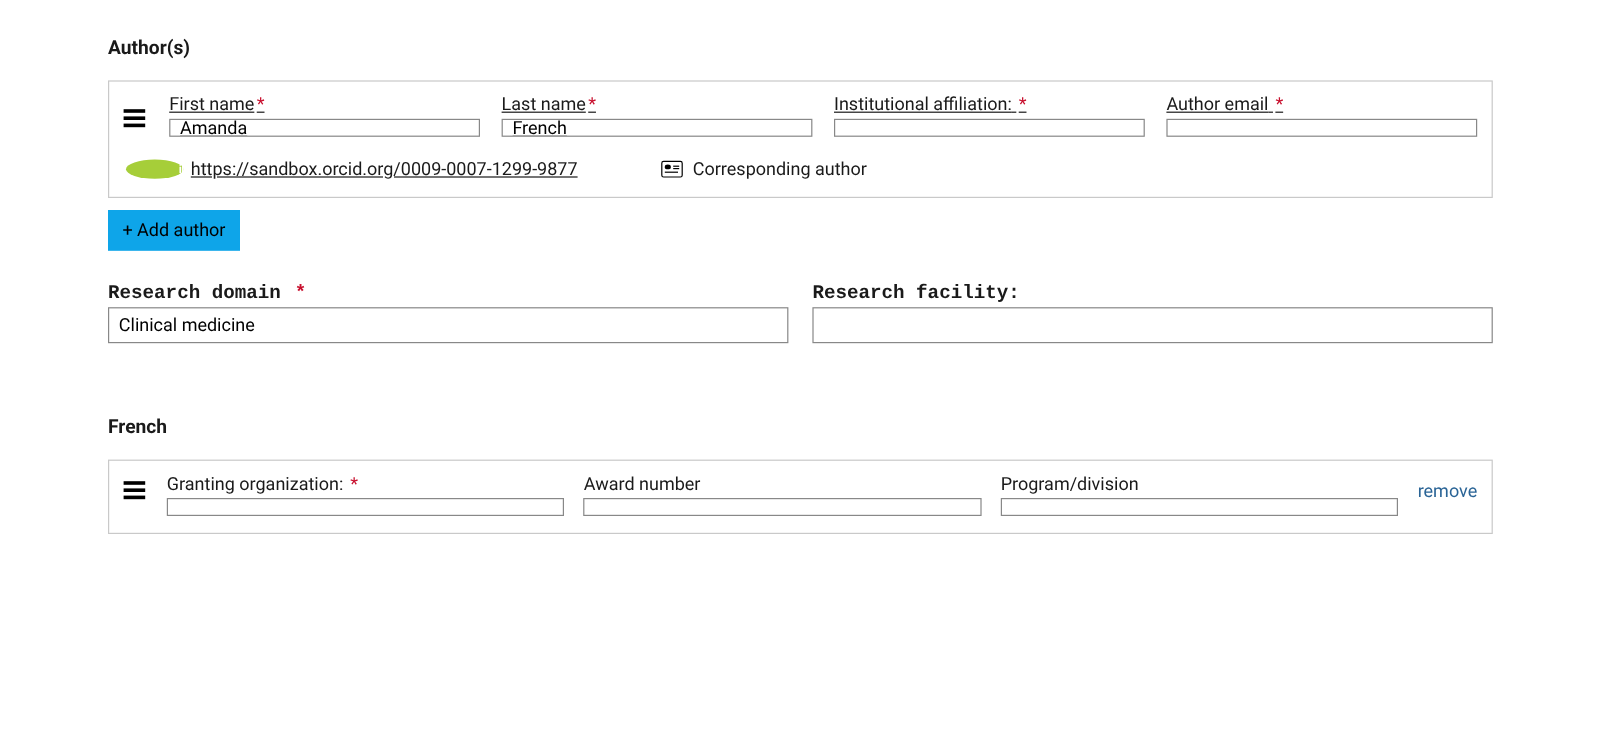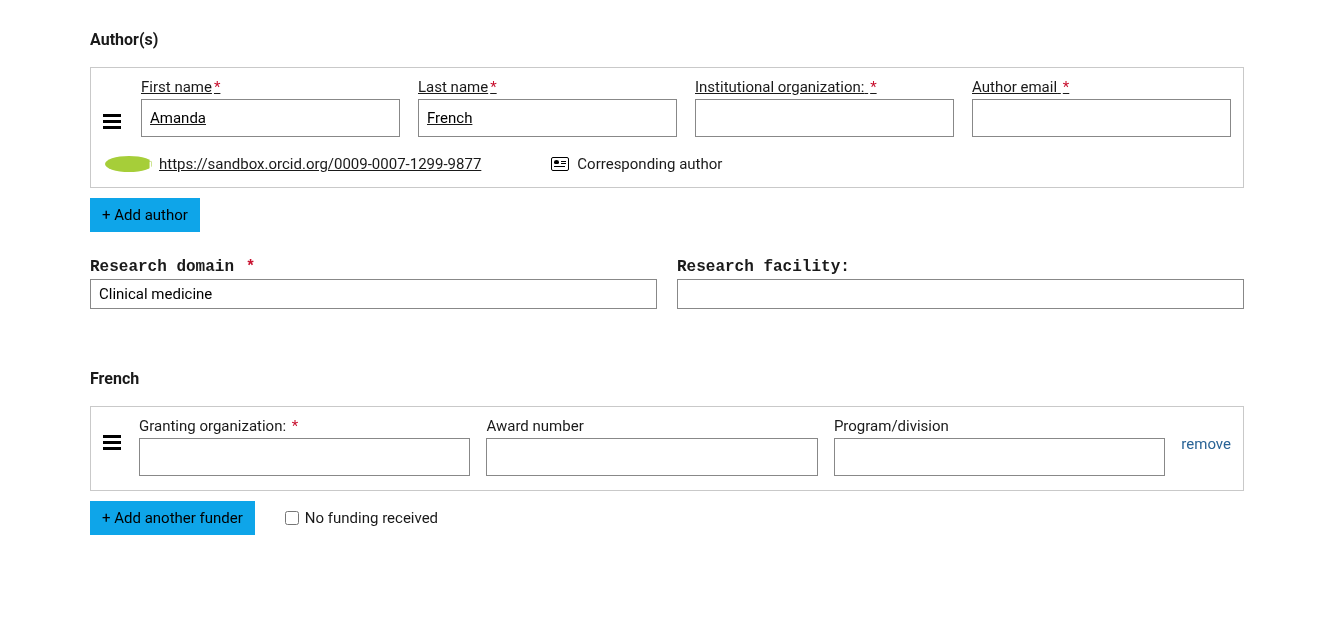--- a/index.html
+++ b/index.html
@@ -55,21 +55,21 @@
       margin-bottom: 3px;
     }
     .required {
       color: #c8102e;
       margin-left: 2px;
     }
     .text-input {
       border: 1px solid #888;
       padding: 4px 8px;
       font-size: 15px;
-      height: 38px;
+      height: 15px;
       width: 100%;
       font-family: inherit;
     }
     .meta-row {
       display: flex;
       align-items: center;
       margin-top: 18px;
       padding-left: 2px;
       gap: 70px;
     }
@@ -224,21 +224,21 @@
       <input type="text" class="text-input" value="Amanda" style="">
     </div>
     <div class="field">
       <div class="field-label">
         <span>Last name</span><span class="required">*</span>
       </div>
       <input type="text" class="text-input" value="French" style="">
     </div>
     <div class="field">
       <div class="field-label">
-        <span>Institutional organization:</span> <span class="required">*</span>
+        <span>Institutional affiliation:</span> <span class="required">*</span>
       </div>
       <input type="text" class="text-input" value="" style="">
     </div>
     <div class="field">
       <div class="field-label">
         <span>Author email</span> <span class="required">*</span>
       </div>
       <input type="text" class="text-input" value="" style="">
     </div>
   </div>
@@ -298,23 +298,16 @@
         <input type="text" class="text-input" value="" style="">
       </div>
       <div class="field">
         <div class="field-label">Program/division</div>
         <input type="text" class="text-input" value="" style="">
       </div>
       <button class="remove-link">remove</button>
     </div>
   </div>
 
-  <div class="bottom-row">
-    <button class="add-button">+ Add another funder</button>
-    <div class="checkbox-group">
-      <input type="checkbox" id="nofund" style="">
-      <label for="nofund">No funding received</label>
-    </div>
-  </div>
 </div>
 
 
 
 
 </body></html>

